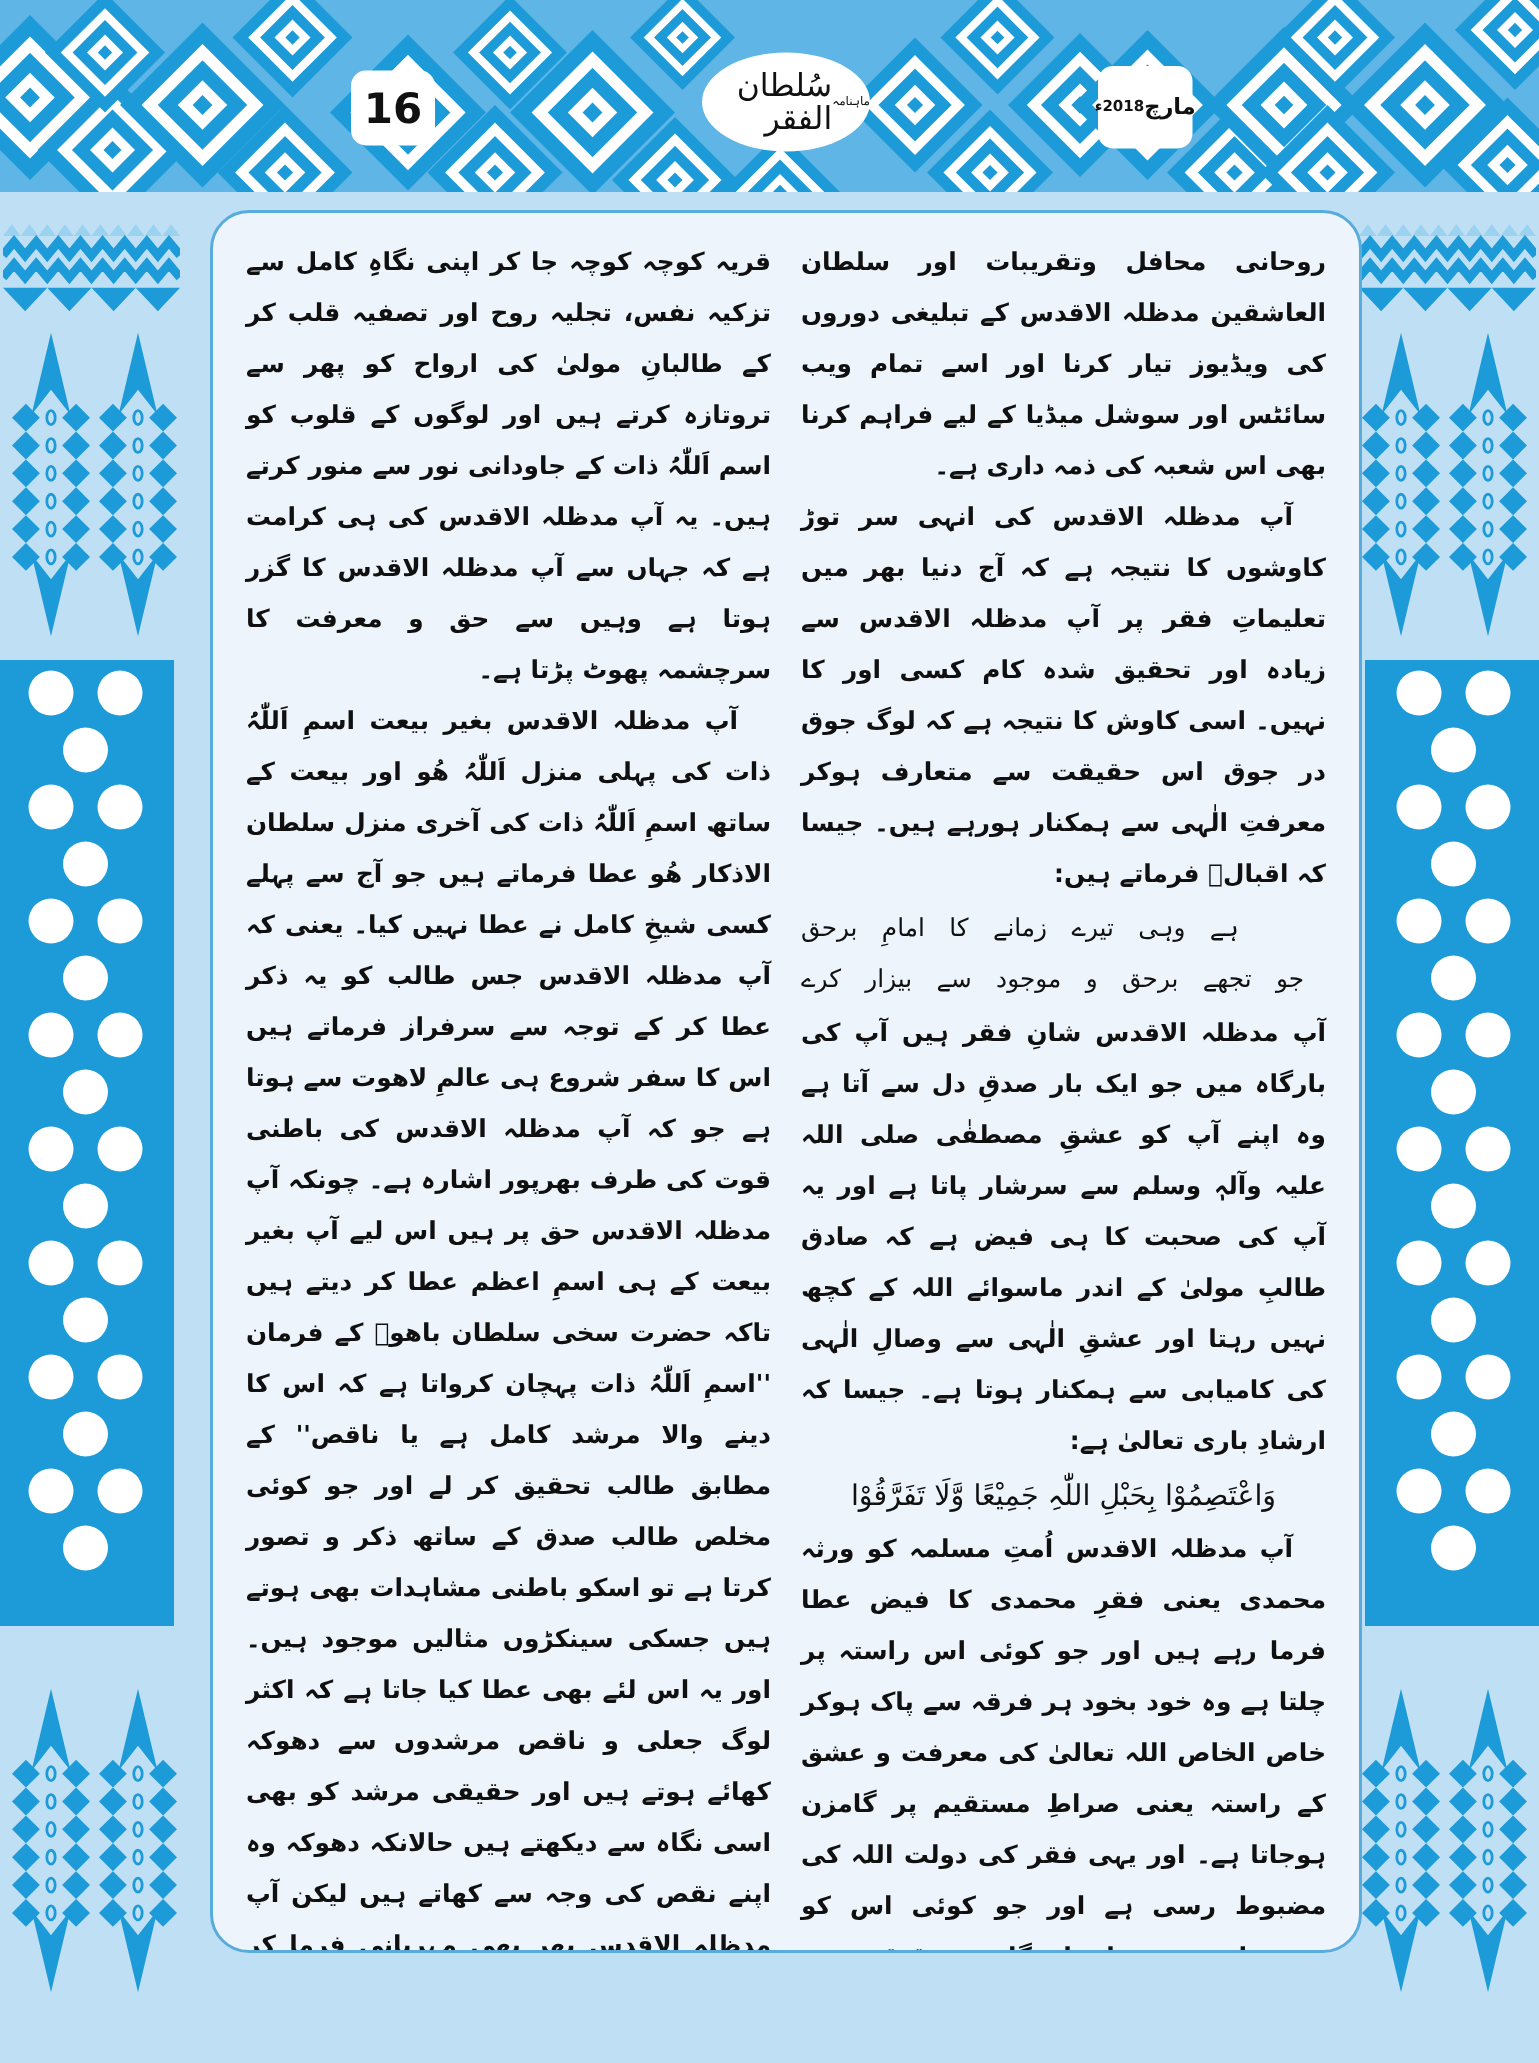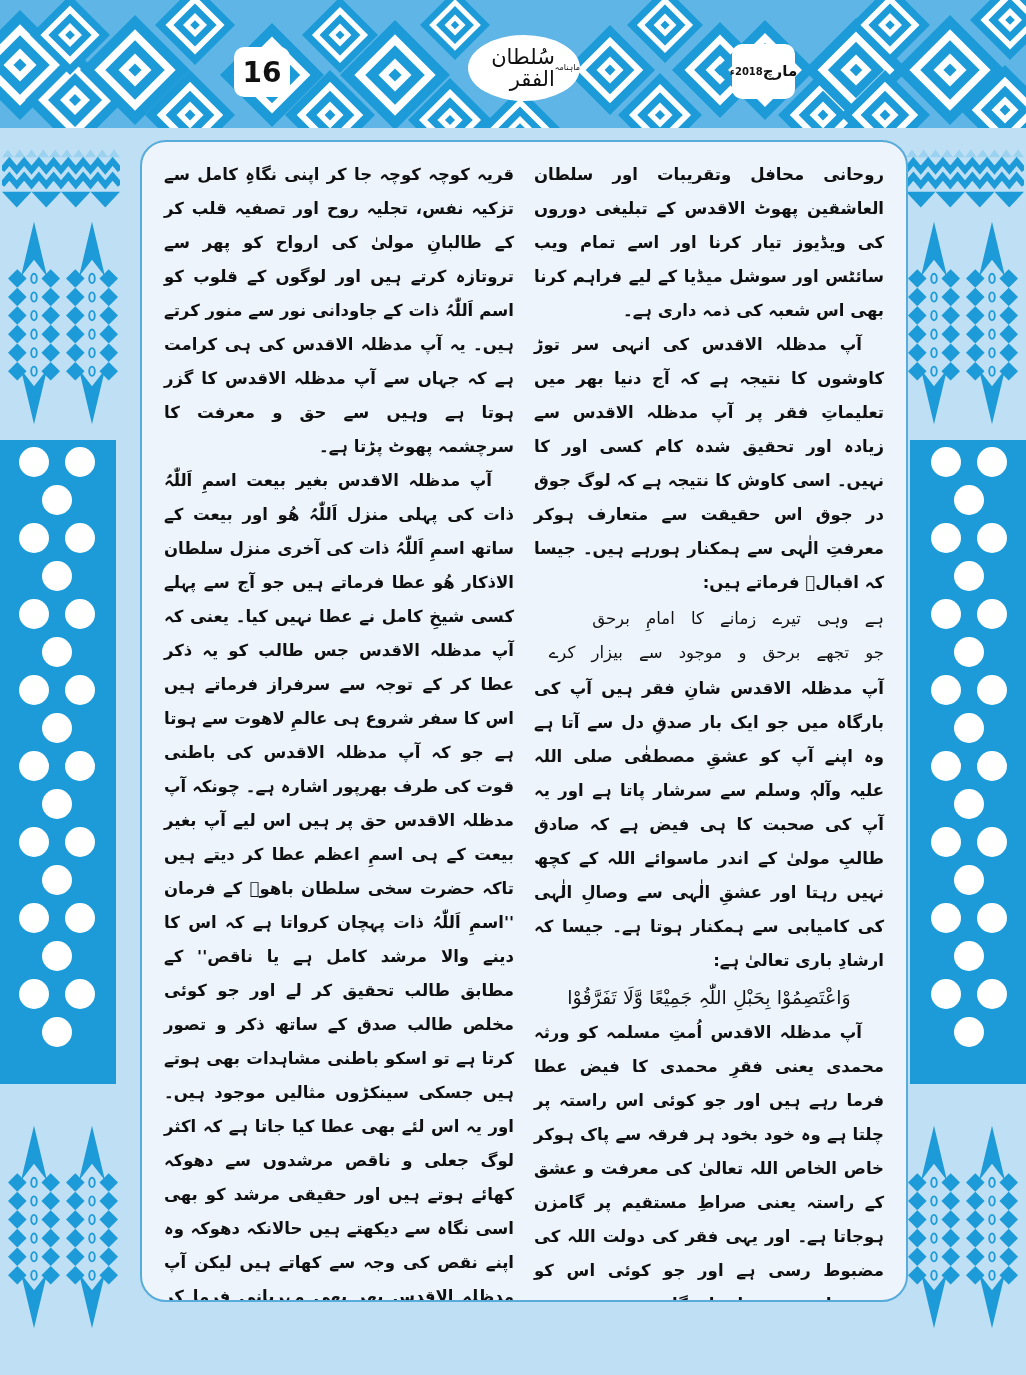--- a/index.html
+++ b/index.html
@@ -23,21 +23,21 @@
   .side.right{right:0;transform:scaleX(-1);}
 
   
   .panel{position:absolute;left:140px;top:140px;width:768px;height:1162px;background:#eef4fb;
          border:2px solid #58acdb;border-radius:26px;box-sizing:border-box;
          padding:16px 22px;display:flex;gap:20px;overflow:hidden;}
   .col{flex:1 1 0;min-width:0;font-size:16.5px;line-height:34px;color:#101010;text-align:justify;}
   .col p{margin:0;font-weight:bold;}
   .col p.indent{text-indent:22px;}
   .couplet{margin:2px 0;}
-  .couplet div{text-align:right;word-spacing:11px;}
+  .couplet div{text-align:left;word-spacing:11px;}
   .verse{text-align:center;font-weight:normal;font-size:19px;margin:2px 0;}
 </style>
 </head>
 <body>
 
 <svg width="0" height="0" style="position:absolute" aria-hidden="true">
   <defs>
     <symbol id="dmd" viewBox="-50 -50 100 100">
       <polygon points="0,-50 50,0 0,50 -50,0" fill="#1d9bd8"></polygon>
       <polygon points="0,-32 32,0 0,32 -32,0" fill="none" stroke="#ffffff" stroke-width="7"></polygon>
@@ -163,21 +163,21 @@
     <use href="#circ3" x="2" y="698" width="112" height="76"></use>
     <use href="#circ3" x="2" y="774" width="112" height="76"></use>
     <use href="#circ3" x="2" y="850" width="112" height="76"></use>
     <use href="#orncol" x="8" y="992" width="52" height="214"></use>
     <use href="#orncol" x="66" y="992" width="52" height="214"></use>
   </svg>
 
   <div class="panel">
 
     <div class="col">
-      <p>روحانی محافل وتقریبات اور سلطان العاشقین پھوٹ الاقدس کے تبلیغی دوروں کی ویڈیوز تیار کرنا اور اسے تمام ویب سائٹس اور سوشل میڈیا کے لیے فراہم کرنا بھی اس شعبہ کی ذمہ داری ہے۔</p>
+      <p>روحانی محافل وتقریبات اور سلطان العاشقین مدظلہ الاقدس کے تبلیغی دوروں کی ویڈیوز تیار کرنا اور اسے تمام ویب سائٹس اور سوشل میڈیا کے لیے فراہم کرنا بھی اس شعبہ کی ذمہ داری ہے۔</p>
       <p class="indent">آپ مدظلہ الاقدس کی انہی سر توڑ کاوشوں کا نتیجہ ہے کہ آج دنیا بھر میں تعلیماتِ فقر پر آپ مدظلہ الاقدس سے زیادہ اور تحقیق شدہ کام کسی اور کا نہیں۔ اسی کاوش کا نتیجہ ہے کہ لوگ جوق در جوق اس حقیقت سے متعارف ہوکر معرفتِ الٰہی سے ہمکنار ہورہے ہیں۔ جیسا کہ اقبالؒ فرماتے ہیں:</p>
       <div class="couplet">
         <div>ہے وہی تیرے زمانے کا امامِ برحق</div>
         <div>جو تجھے برحق و موجود سے بیزار کرے</div>
       </div>
       <p>آپ مدظلہ الاقدس شانِ فقر ہیں آپ کی بارگاہ میں جو ایک بار صدقِ دل سے آتا ہے وہ اپنے آپ کو عشقِ مصطفٰی صلی اللہ علیہ وآلہٖ وسلم سے سرشار پاتا ہے اور یہ آپ کی صحبت کا ہی فیض ہے کہ صادق طالبِ مولیٰ کے اندر ماسوائے اللہ کے کچھ نہیں رہتا اور عشقِ الٰہی سے وصالِ الٰہی کی کامیابی سے ہمکنار ہوتا ہے۔ جیسا کہ ارشادِ باری تعالیٰ ہے:</p>
       <div class="verse">وَاعْتَصِمُوْا بِحَبْلِ اللّٰہِ جَمِیْعًا وَّلَا تَفَرَّقُوْا</div>
       <p class="indent">آپ مدظلہ الاقدس اُمتِ مسلمہ کو ورثہ محمدی یعنی فقرِ محمدی کا فیض عطا فرما رہے ہیں اور جو کوئی اس راستہ پر چلتا ہے وہ خود بخود ہر فرقہ سے پاک ہوکر خاص الخاص اللہ تعالیٰ کی معرفت و عشق کے راستہ یعنی صراطِ مستقیم پر گامزن ہوجاتا ہے۔ اور یہی فقر کی دولت اللہ کی مضبوط رسی ہے اور جو کوئی اس کو مضبوطی سے تھام لے گا وہ حقیقت سے روشناس اور تفرقہ سے پاک ہوکر اصلاح کی راہ پر گامزن ہوجائے گا۔</p>
 
     </div>

